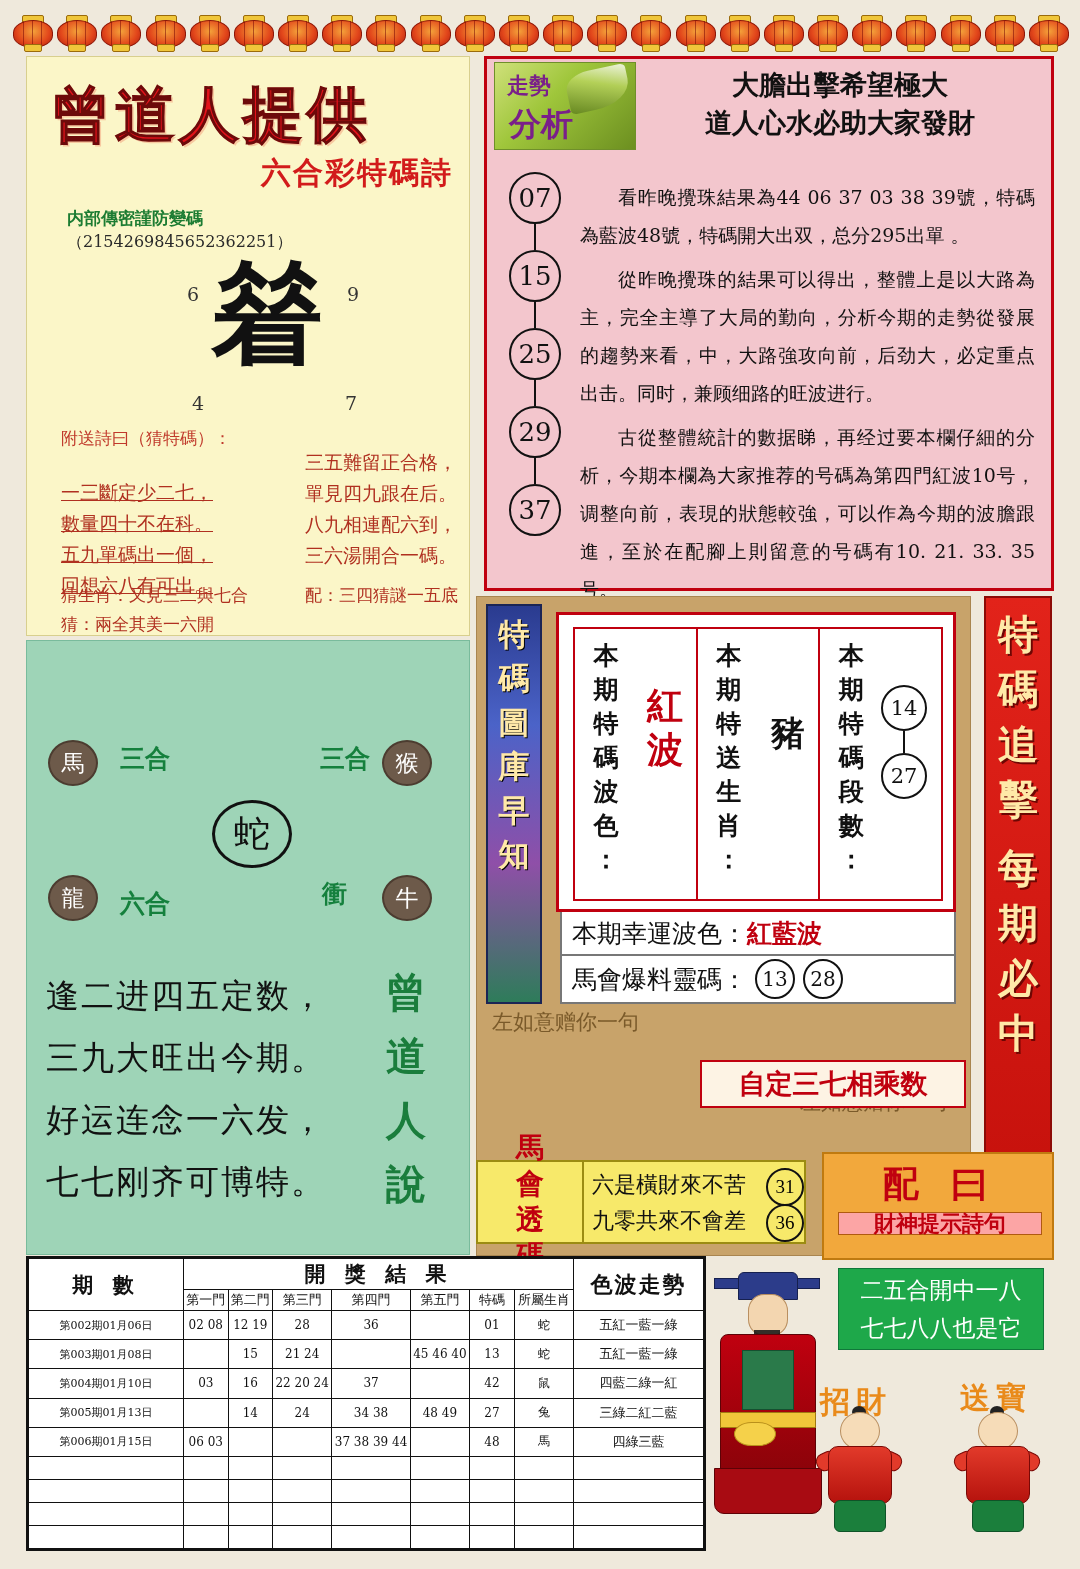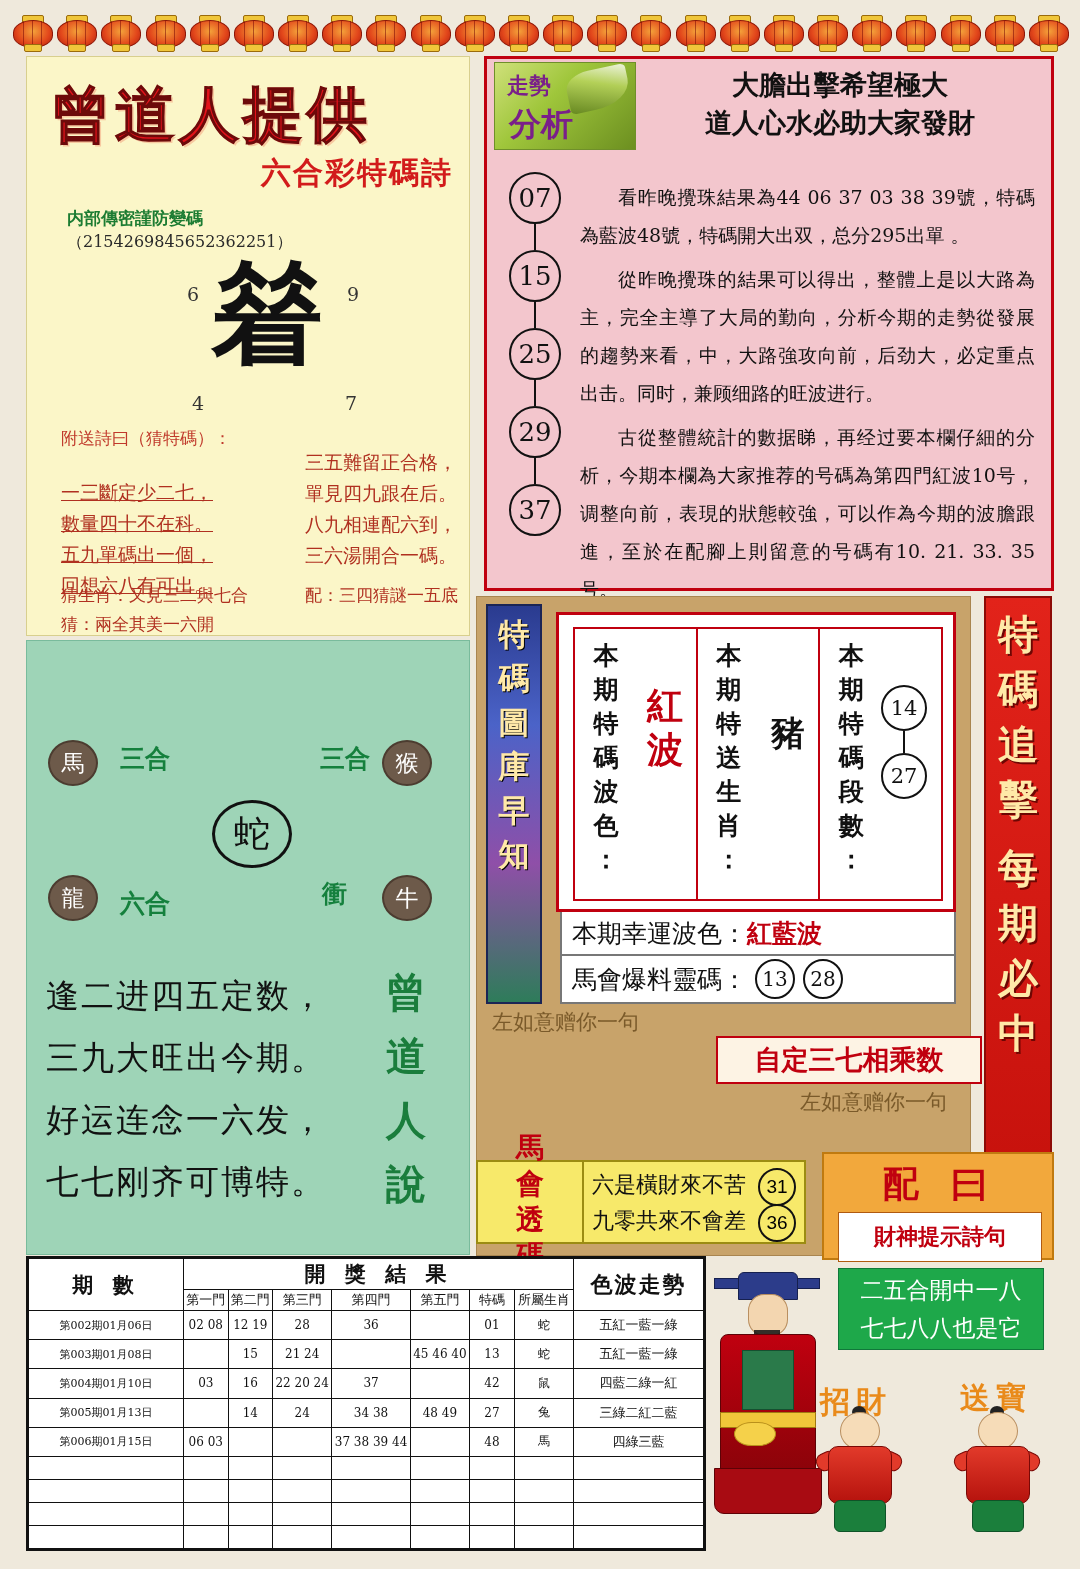--- a/index.html
+++ b/index.html
@@ -261,21 +261,21 @@
     font-size:21px;color:#7a5a2a;
   }
   .hand1{left:492px;top:1008px;}
   .hand2{left:800px;top:1088px;}
   .red-band{
     position:absolute;background:#fdf3e4;border:2px solid #c0000f;
     font-family:"DejaVu Serif","Liberation Serif",serif;
     color:#c0000f;font-size:27px;font-weight:bold;
     display:flex;align-items:center;justify-content:center;
   }
-  .band1{left:700px;top:1036px;width:262px;height:44px;margin-left:16px;}
+  .band1{left:700px;top:1060px;width:262px;height:44px;}
   .band2{left:556px;top:1112px;width:272px;height:44px;}
 
   
   .right-banner{
     position:absolute;left:984px;top:596px;width:68px;height:600px;
     background:linear-gradient(180deg,#e2231a 0%,#c6110c 100%);
     border:2px solid #8c0b06;box-sizing:border-box;
     color:#ffe9a8;font-family:"DejaVu Serif","Liberation Serif",serif;
     font-weight:bold;font-size:40px;line-height:55px;text-align:center;
     padding-top:8px;
@@ -294,40 +294,40 @@
     font-size:28px;font-weight:bold;color:#c0000f;line-height:36px;
   }
   .mahui .rgt{flex:1;position:relative;}
   .mahui .mline{
     position:absolute;left:8px;font-family:"DejaVu Serif","Liberation Serif",serif;
     font-size:22px;color:#111;
   }
   .mahui .m1{top:8px;}
   .mahui .m2{top:44px;}
   .mahui .mcirc{
-    position:absolute;right:8px;width:34px;height:34px;border:2px solid #111;border-radius:50%;
+    position:absolute;right:0;width:34px;height:34px;border:2px solid #111;border-radius:50%;
     display:flex;align-items:center;justify-content:center;font-size:19px;
-    font-family:Liberation Sans, sans-serif;
+    font-family:Liberation Serif, serif;
   }
   .mahui .c1{top:6px;}
   .mahui .c2{top:42px;}
 
   
   .peiyue{
     position:absolute;left:822px;top:1152px;width:232px;height:108px;
     background:#f2a83c;border:2px solid #c07a10;box-sizing:border-box;
   }
   .peiyue .ptitle{
     position:absolute;left:0;top:6px;width:232px;text-align:center;
     font-family:"DejaVu Serif","Liberation Serif",serif;
     font-size:36px;font-weight:bold;color:#c0000f;letter-spacing:10px;
   }
   .peiyue .psub{
-    position:absolute;left:14px;top:58px;width:204px;height:50px;
-    background:#ffffff;border:1px solid #b05a10;box-sizing:border-box;
+    position:absolute;left:14px;top:58px;width:204px;height:23px;
+    background:#fca5a5;border:1px solid #b05a10;box-sizing:border-box;
     display:flex;align-items:center;justify-content:center;
     font-family:"DejaVu Serif","Liberation Serif",serif;
     font-size:22px;color:#c0000f;font-weight:bold;
   }
   .greenbox{
     position:absolute;left:838px;top:1268px;width:206px;height:82px;
     background:#1ea84a;border:1px solid #10783a;box-sizing:border-box;
     display:flex;flex-direction:column;align-items:center;justify-content:center;
     font-family:"DejaVu Serif","Liberation Serif",serif;
     font-size:23px;color:#fff;line-height:38px;

